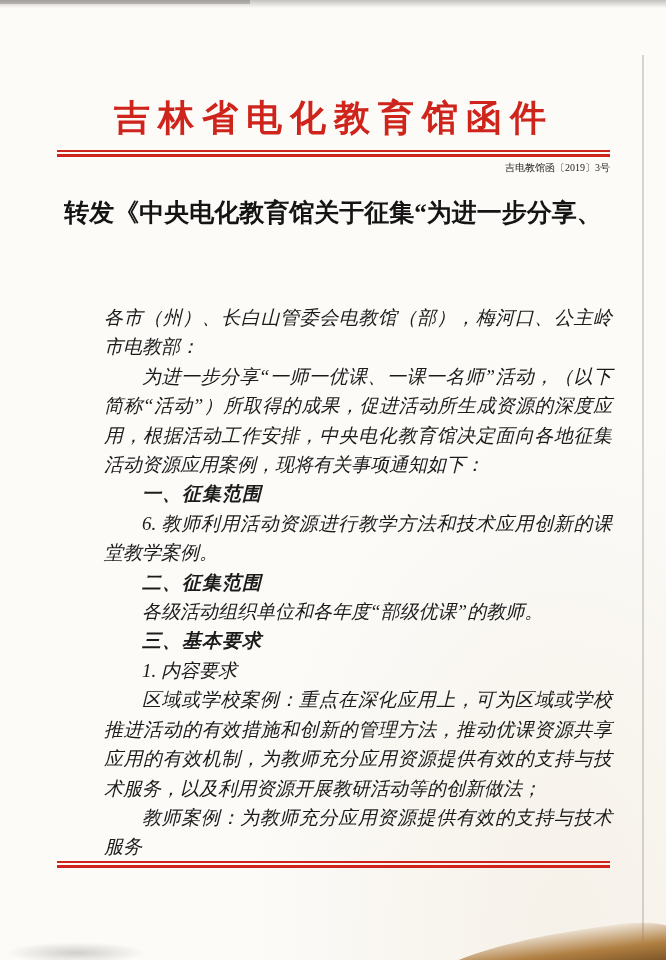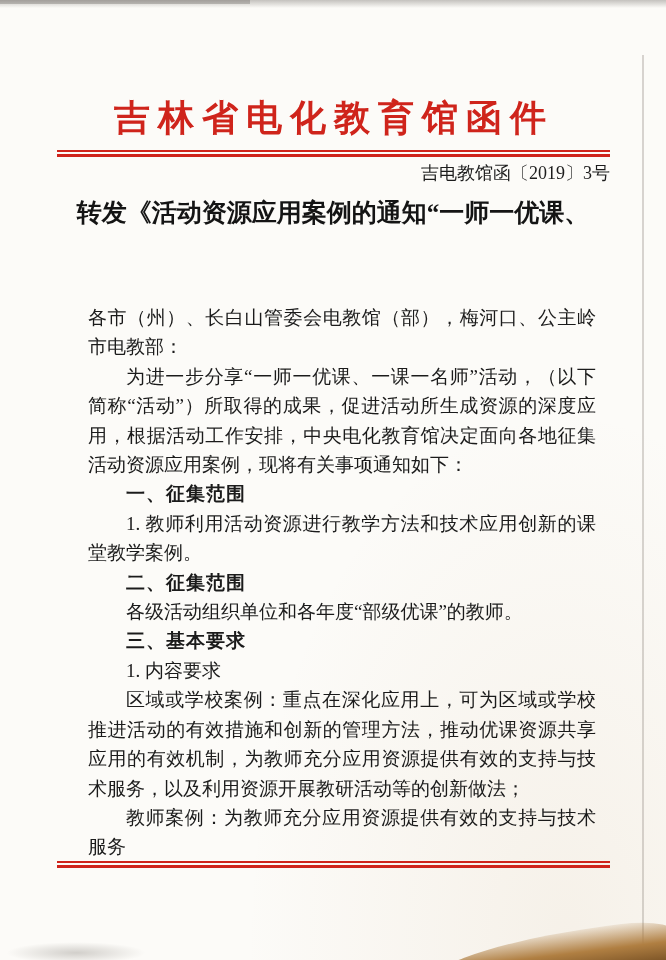--- a/index.html
+++ b/index.html
@@ -42,36 +42,37 @@
     margin-top:12px;
   }
   .rule{position:absolute;left:57px;width:553px;}
   .header-rule{top:150px;}
   .footer-rule{top:861px;}
   .rule .thin{height:2px;background:var(--accent);}
   .rule .thick{height:3px;background:var(--accent);margin-top:2px;}
 
   .doc-number{
     position:absolute;top:161px;left:57px;width:553px;
-    text-align:right;font-size:18px;color:#1c1c1c;
+    text-align:right;font-size:10px;color:#1c1c1c;
     font-family:"Liberation Serif","DejaVu Serif",serif;
   }
 
   .doc-title{
     position:absolute;top:192px;left:36px;right:36px;
     text-align:center;font-size:25px;line-height:42px;
     font-weight:700;color:#141414;
   }
   .doc-title .line{display:block;}
 
   
   .document-body{
-    position:absolute;top:303px;left:88px;width:508px;
+    position:absolute;top:303px;left:104px;width:508px;
     font-size:19px;line-height:29.4px;color:var(--ink);
     text-align:justify;
+    font-style:italic;
   }
   .document-body p{margin:0;}
   .document-body p.indent{text-indent:2em;}
   .document-body p.heading{
     font-weight:700;
     font-family:"Liberation Sans","DejaVu Sans",sans-serif;
     letter-spacing:1px;
   }
 </style>
 </head>
@@ -88,28 +89,28 @@
   <div class="header-title">吉林省电化教育馆函件</div>
 
   <div class="rule header-rule">
     <div class="thin"></div>
     <div class="thick"></div>
   </div>
 
   <div class="doc-number">吉电教馆函〔2019〕3号</div>
 
   <div class="doc-title">
-    <span class="line">转发《活动资源应用案例的通知“一师一优课、</span>
+    <span class="line">转发《中央电化教育馆关于征集“为进一步分享、</span>
   </div>
 
   <div class="document-body">
       <p class="">各市（州）、长白山管委会电教馆（部），梅河口、公主岭市电教部：</p>
       <p class="indent">为进一步分享“一师一优课、一课一名师”活动，（以下简称“活动”）所取得的成果，促进活动所生成资源的深度应用，根据活动工作安排，中央电化教育馆决定面向各地征集活动资源应用案例，现将有关事项通知如下：</p>
       <p class="heading indent">一、征集范围</p>
-      <p class="indent">1. 教师利用活动资源进行教学方法和技术应用创新的课堂教学案例。</p>
+      <p class="indent">6. 教师利用活动资源进行教学方法和技术应用创新的课堂教学案例。</p>
       <p class="heading indent">二、征集范围</p>
       <p class="indent">各级活动组织单位和各年度“部级优课”的教师。</p>
       <p class="heading indent">三、基本要求</p>
       <p class="indent">1. 内容要求</p>
       <p class="indent">区域或学校案例：重点在深化应用上，可为区域或学校推进活动的有效措施和创新的管理方法，推动优课资源共享应用的有效机制，为教师充分应用资源提供有效的支持与技术服务，以及利用资源开展教研活动等的创新做法；</p>
       <p class="indent">教师案例：为教师充分应用资源提供有效的支持与技术服务</p>
     </div>
 
   <div class="rule footer-rule">
     <div class="thin"></div>

